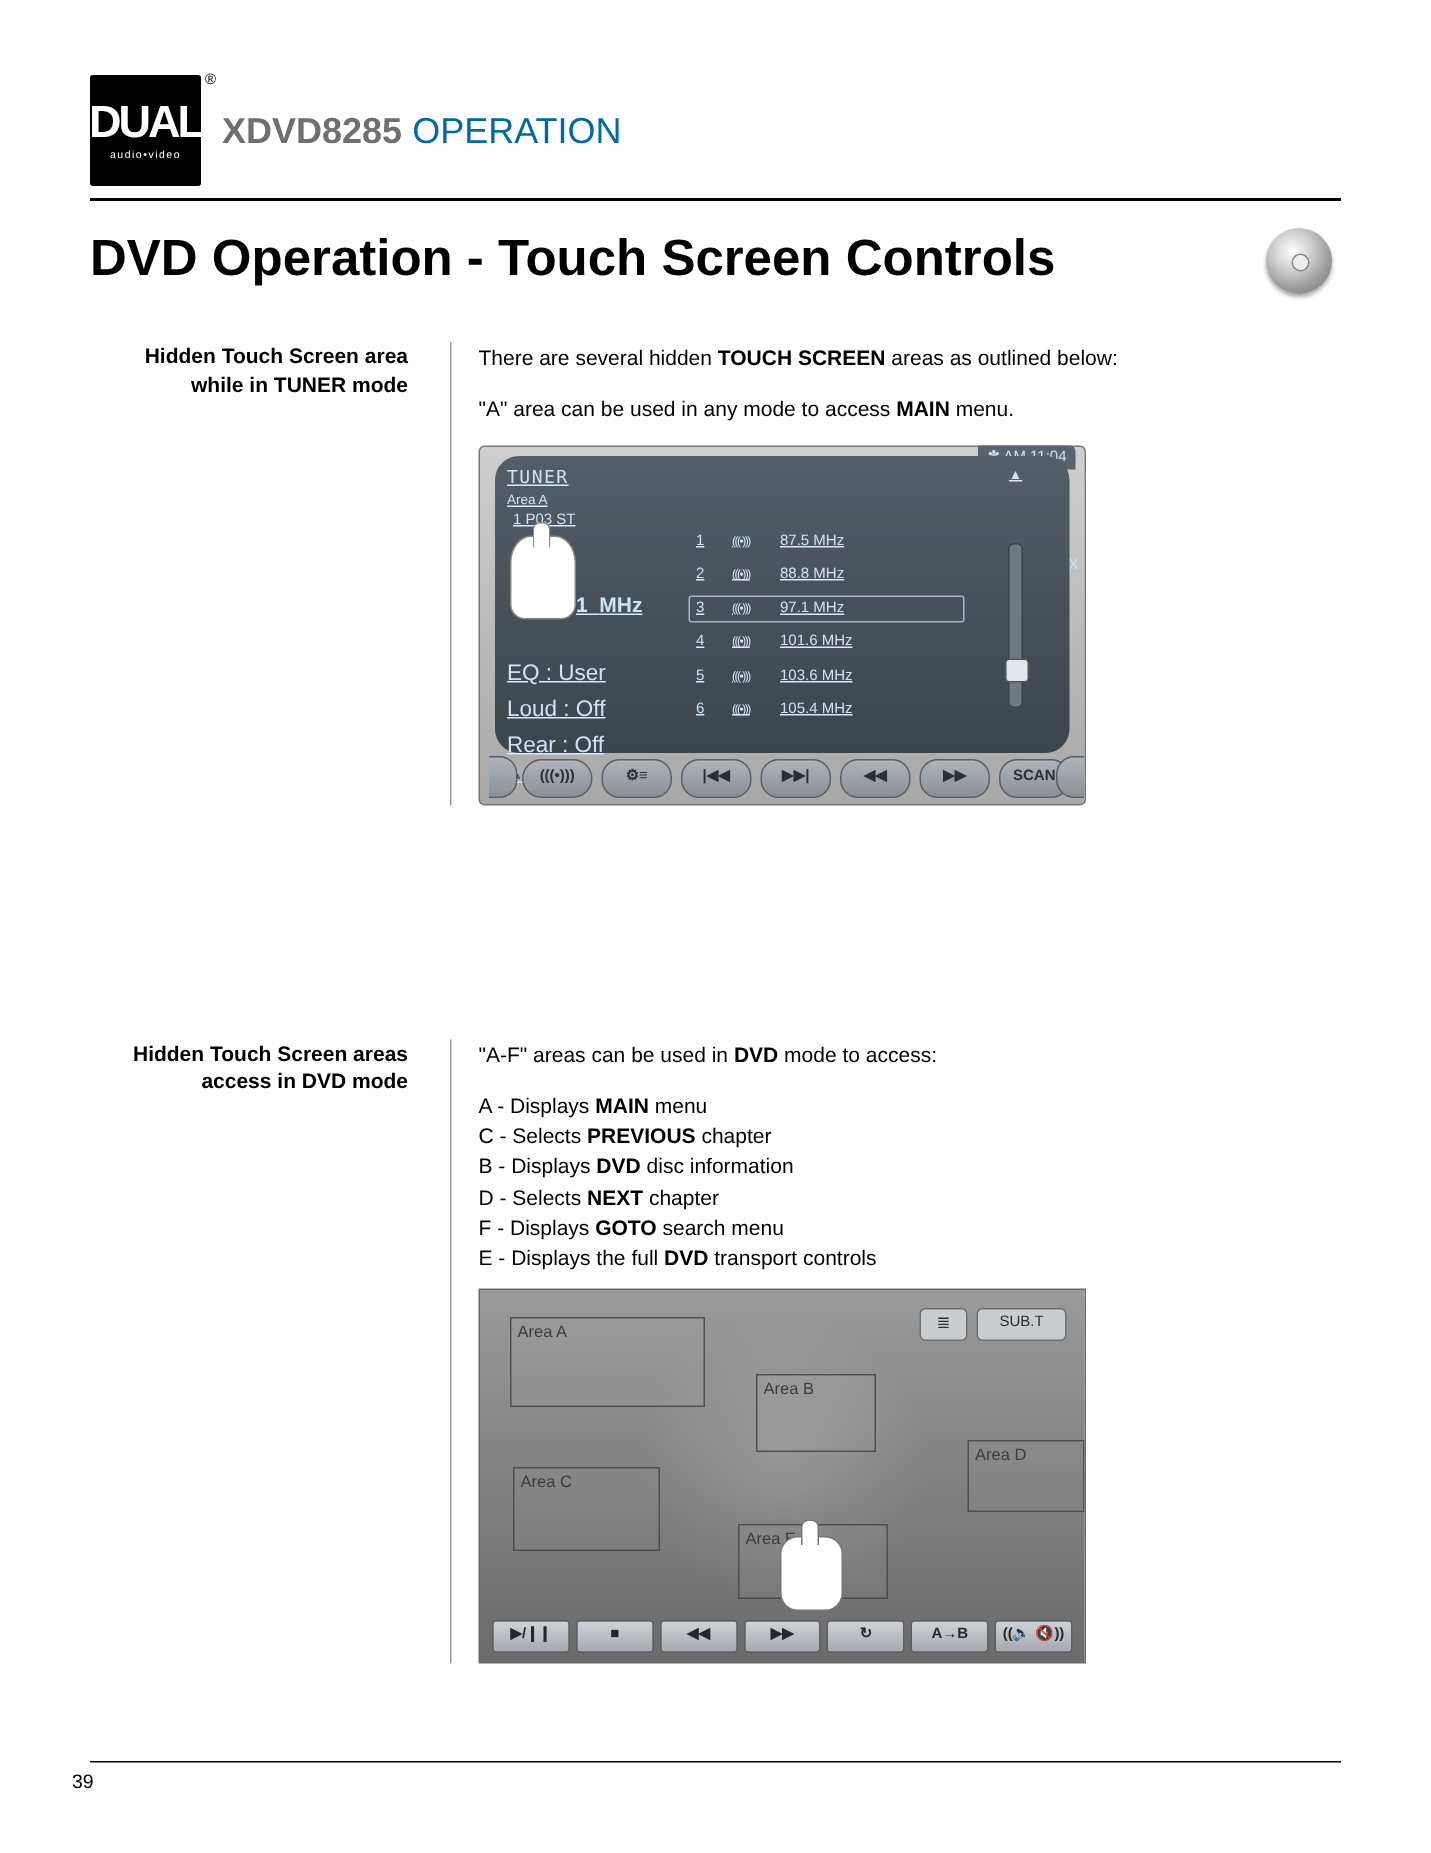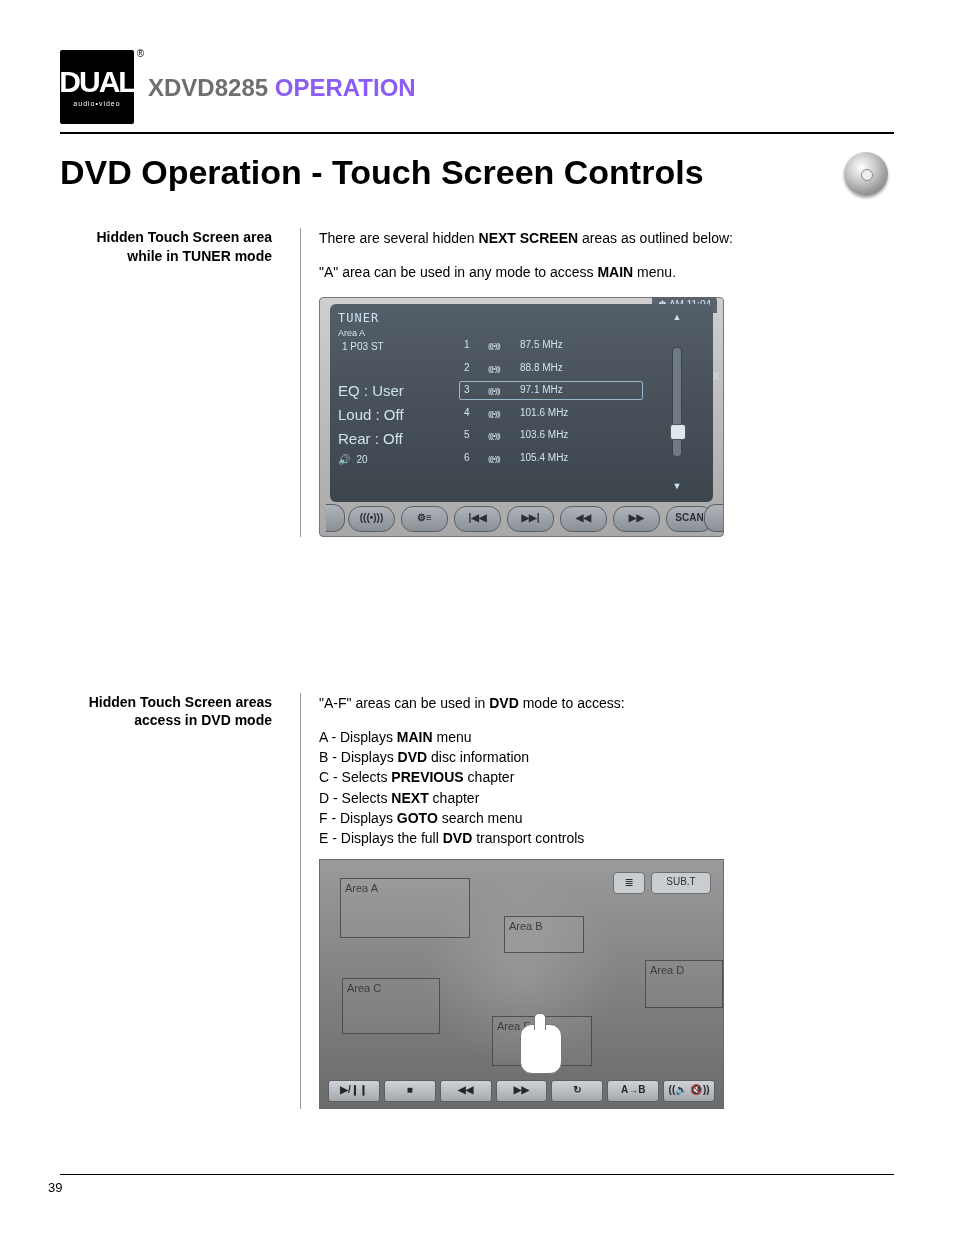--- a/index.html
+++ b/index.html
@@ -58,22 +58,22 @@
   }
   .header-title-wrap {
     padding-top: 24px;
   }
   .header-title {
     font-size: 24px;
     font-weight: 700;
     color: #6f6f6f;
   }
   .header-title .bold-black {
-    color: #8b5cf6;
-    font-weight: 700;
+    color: #0369a1;
+    font-weight: 400;
   }
   .header-rule {
     border: none;
     border-top: 2px solid #000;
     margin: 6px 0 18px 0;
   }
   .h1-row {
     display: flex;
     justify-content: space-between;
     align-items: center;
@@ -150,26 +150,27 @@
     color: #d4eaff;
     font-size: 11px;
   }
   .tuner-inner {
     position: absolute;
     top: 6px;
     left: 10px;
     right: 10px;
     bottom: 34px;
     background: linear-gradient(#545e68, #3c444c);
-    border-radius: 6px;
+    border-radius: 16px;
     padding: 6px 8px 8px 8px;
     box-sizing: border-box;
     display: grid;
     grid-template-columns: 115px 1fr 56px;
     gap: 6px;
+    text-decoration: underline;
   }
   .tuner-left {
     display: flex;
     flex-direction: column;
     font-size: 10px;
     color: #cfe2f3;
   }
   .tuner-tag {
     font-family: monospace;
     font-size: 12px;
@@ -354,21 +355,21 @@
     border: 1px solid rgba(68,68,68,0.85);
     display: flex;
     align-items: flex-start;
     justify-content: flex-start;
     padding: 2px 4px;
     box-sizing: border-box;
     color: #3c3c3c;
     background: rgba(255,255,255,0.04);
   }
   .zone.a { top: 18px; left: 20px; width: 130px; height: 60px; }
-  .zone.b { top: 56px; left: 184px; width: 80px; height: 37px; }
+  .zone.b { top: 56px; left: 184px; width: 80px; height: 52px; }
   .zone.c { top: 118px; left: 22px; width: 98px; height: 56px; }
   .zone.d { top: 100px; right: 0; width: 78px; height: 48px; }
   .zone.e { top: 156px; left: 172px; width: 100px; height: 50px; border: 1px solid rgba(68,68,68,0.85); }
   .zone .lbl { font-size: 11px; }
   .subt-pill {
     position: absolute;
     top: 12px;
     right: 12px;
     width: 58px;
     height: 20px;
@@ -493,34 +494,40 @@
       </div>
   </div>
 
   <div class="body-grid">
     <div class="side-label">
       <span>Hidden Touch Screen area</span><br>
       <span>while in TUNER mode</span>
     </div>
     <div class="content-col">
       <p>
-        <span>There are several hidden </span><span class="bold">NEXT SCREEN</span><span> areas as outlined below:</span>
+        <span>There are several hidden </span><span class="bold">TOUCH SCREEN</span><span> areas as outlined below:</span>
       </p>
       <p>
         <span>"A" area can be used in any mode to access </span><span class="bold">MAIN</span><span> menu.</span>
       </p>
 
       <div class="screenshot tuner-shot">
         <div class="time-top">✽ <span>AM 11:04</span></div>
         <div class="dx">DX</div>
         <div class="tuner-inner">
           <div class="tuner-left">
             <div class="tuner-tag">TUNER</div>
             <div class="area-a-text">Area A</div>
             <div class="preset-head">1  P03   ST</div>
+            <div style="position:relative">
+              <div class="hand"></div>
+              <div class="mhz-row">
+                <span>1</span>&nbsp;&nbsp;<span>MHz</span>
+              </div>
+            </div>
             <div class="eq-block">
               <div>EQ    : User</div>
               <div>Loud : Off</div>
               <div>Rear : Off</div>
             </div>
             <div class="vol-row">
               <span>🔊</span>
               <span>20</span>
             </div>
           </div>
@@ -585,22 +592,22 @@
     <div class="side-label">
       <span>Hidden Touch Screen areas</span><br>
       <span>access in DVD mode</span>
     </div>
     <div class="content-col">
       <p>
         <span>"A-F" areas can be used in </span><span class="bold">DVD</span><span> mode to access:</span>
       </p>
       <ul class="list-lines" style="padding:0;margin:0 0 10px 0;">
         <li><span>A - Displays </span><span class="bold">MAIN</span><span> menu</span></li>
+        <li><span>C - Selects </span><span class="bold">PREVIOUS</span><span> chapter</span></li>
         <li><span>B - Displays </span><span class="bold">DVD</span><span> disc information</span></li>
-        <li><span>C - Selects </span><span class="bold">PREVIOUS</span><span> chapter</span></li>
         <li><span>D - Selects </span><span class="bold">NEXT</span><span> chapter</span></li>
         <li><span>F - Displays </span><span class="bold">GOTO</span><span> search menu</span></li>
         <li><span>E - Displays the full </span><span class="bold">DVD</span><span> transport controls</span></li>
       </ul>
 
       <div class="dvd-shot">
         <div class="list-pill">≣</div>
         <div class="subt-pill">SUB.T</div>
         <div class="zone a">
             <span class="lbl">Area A</span>

